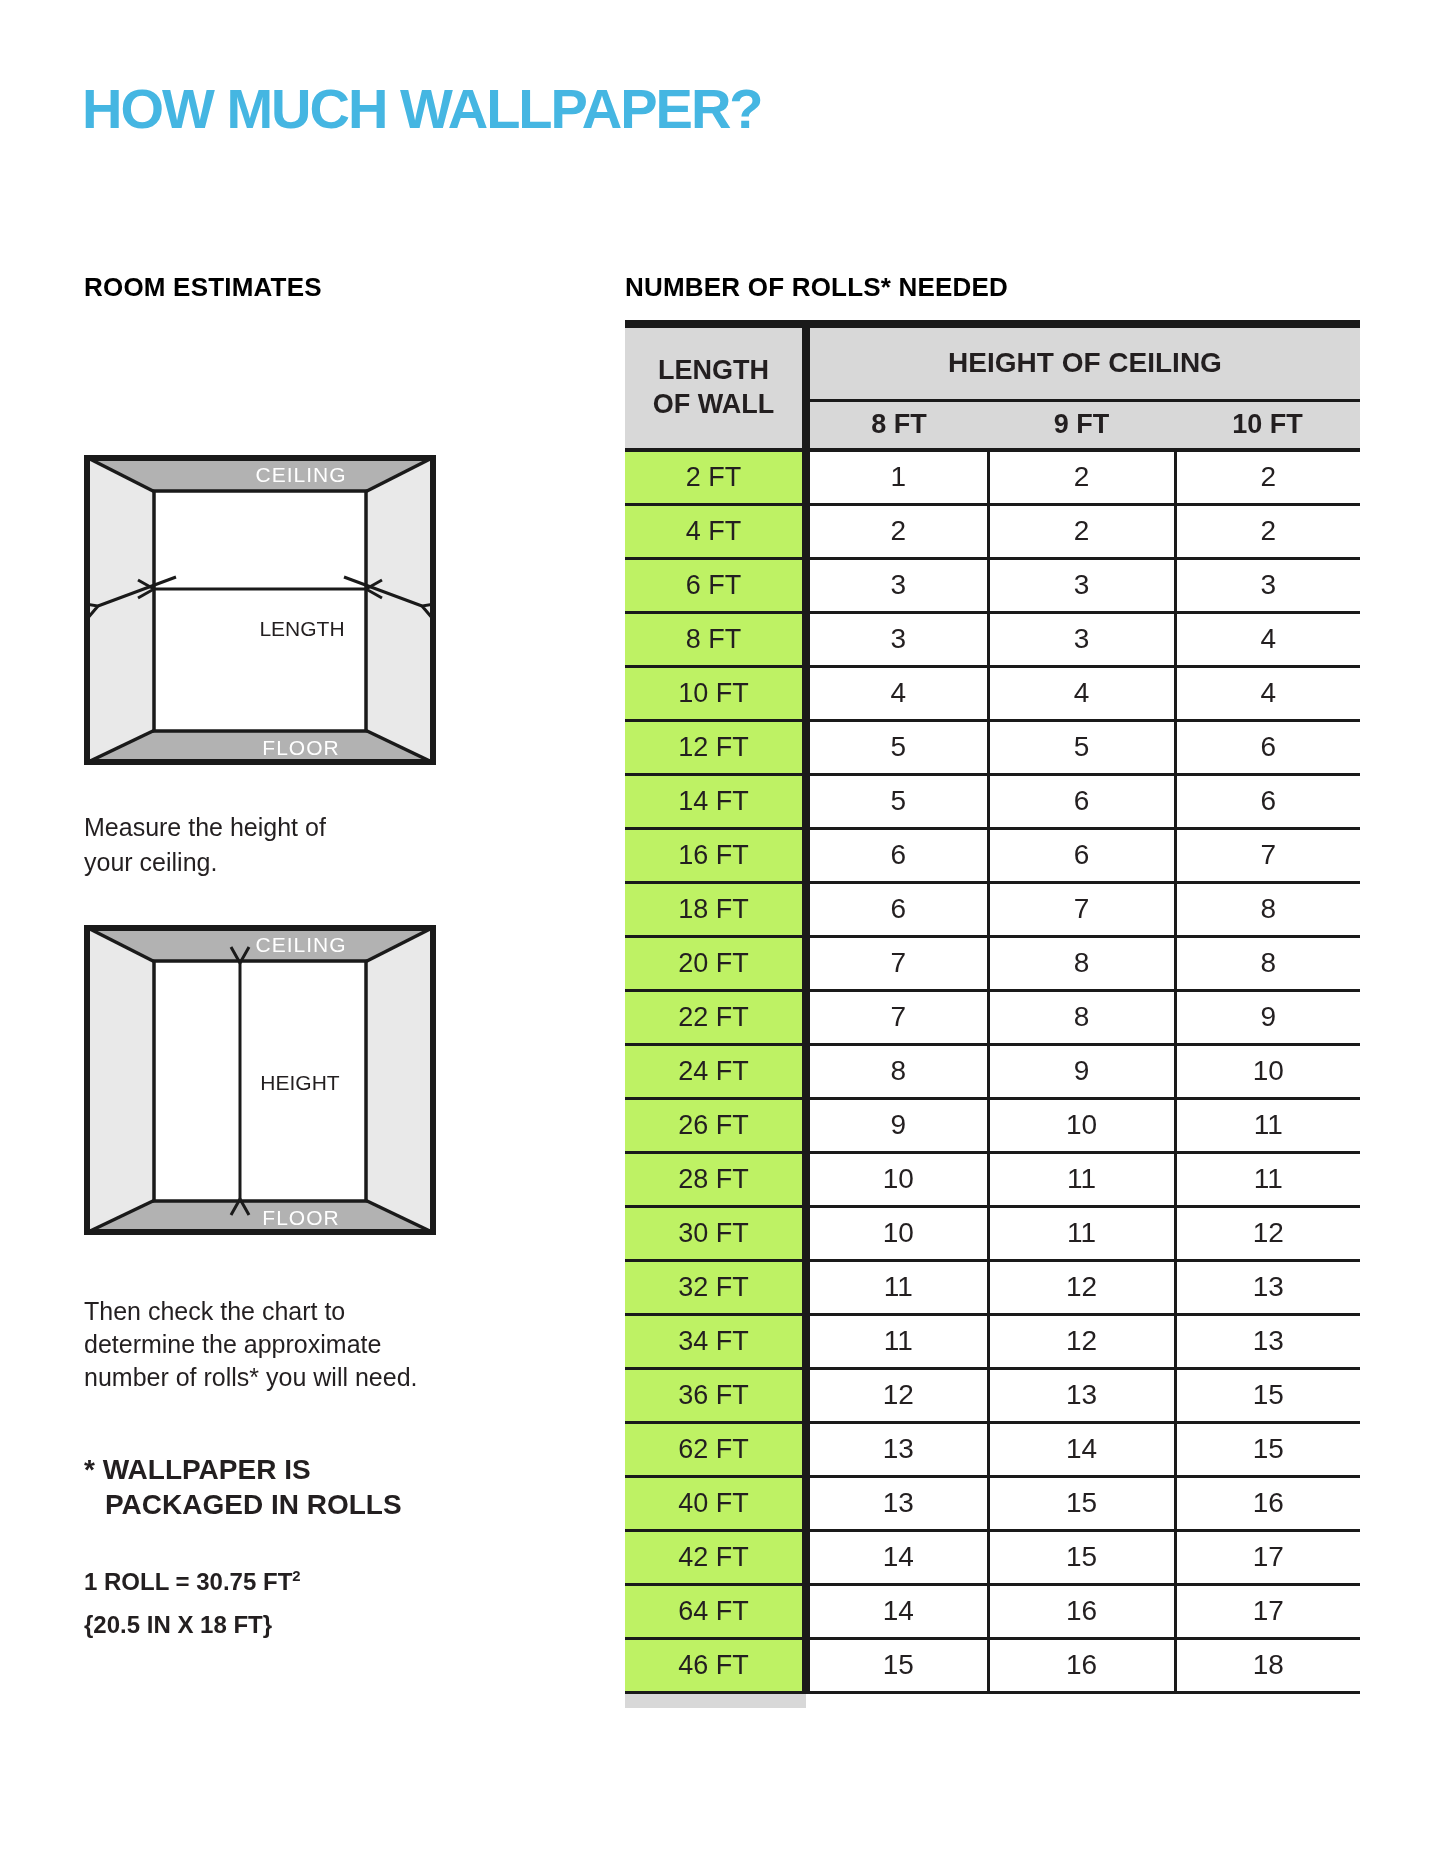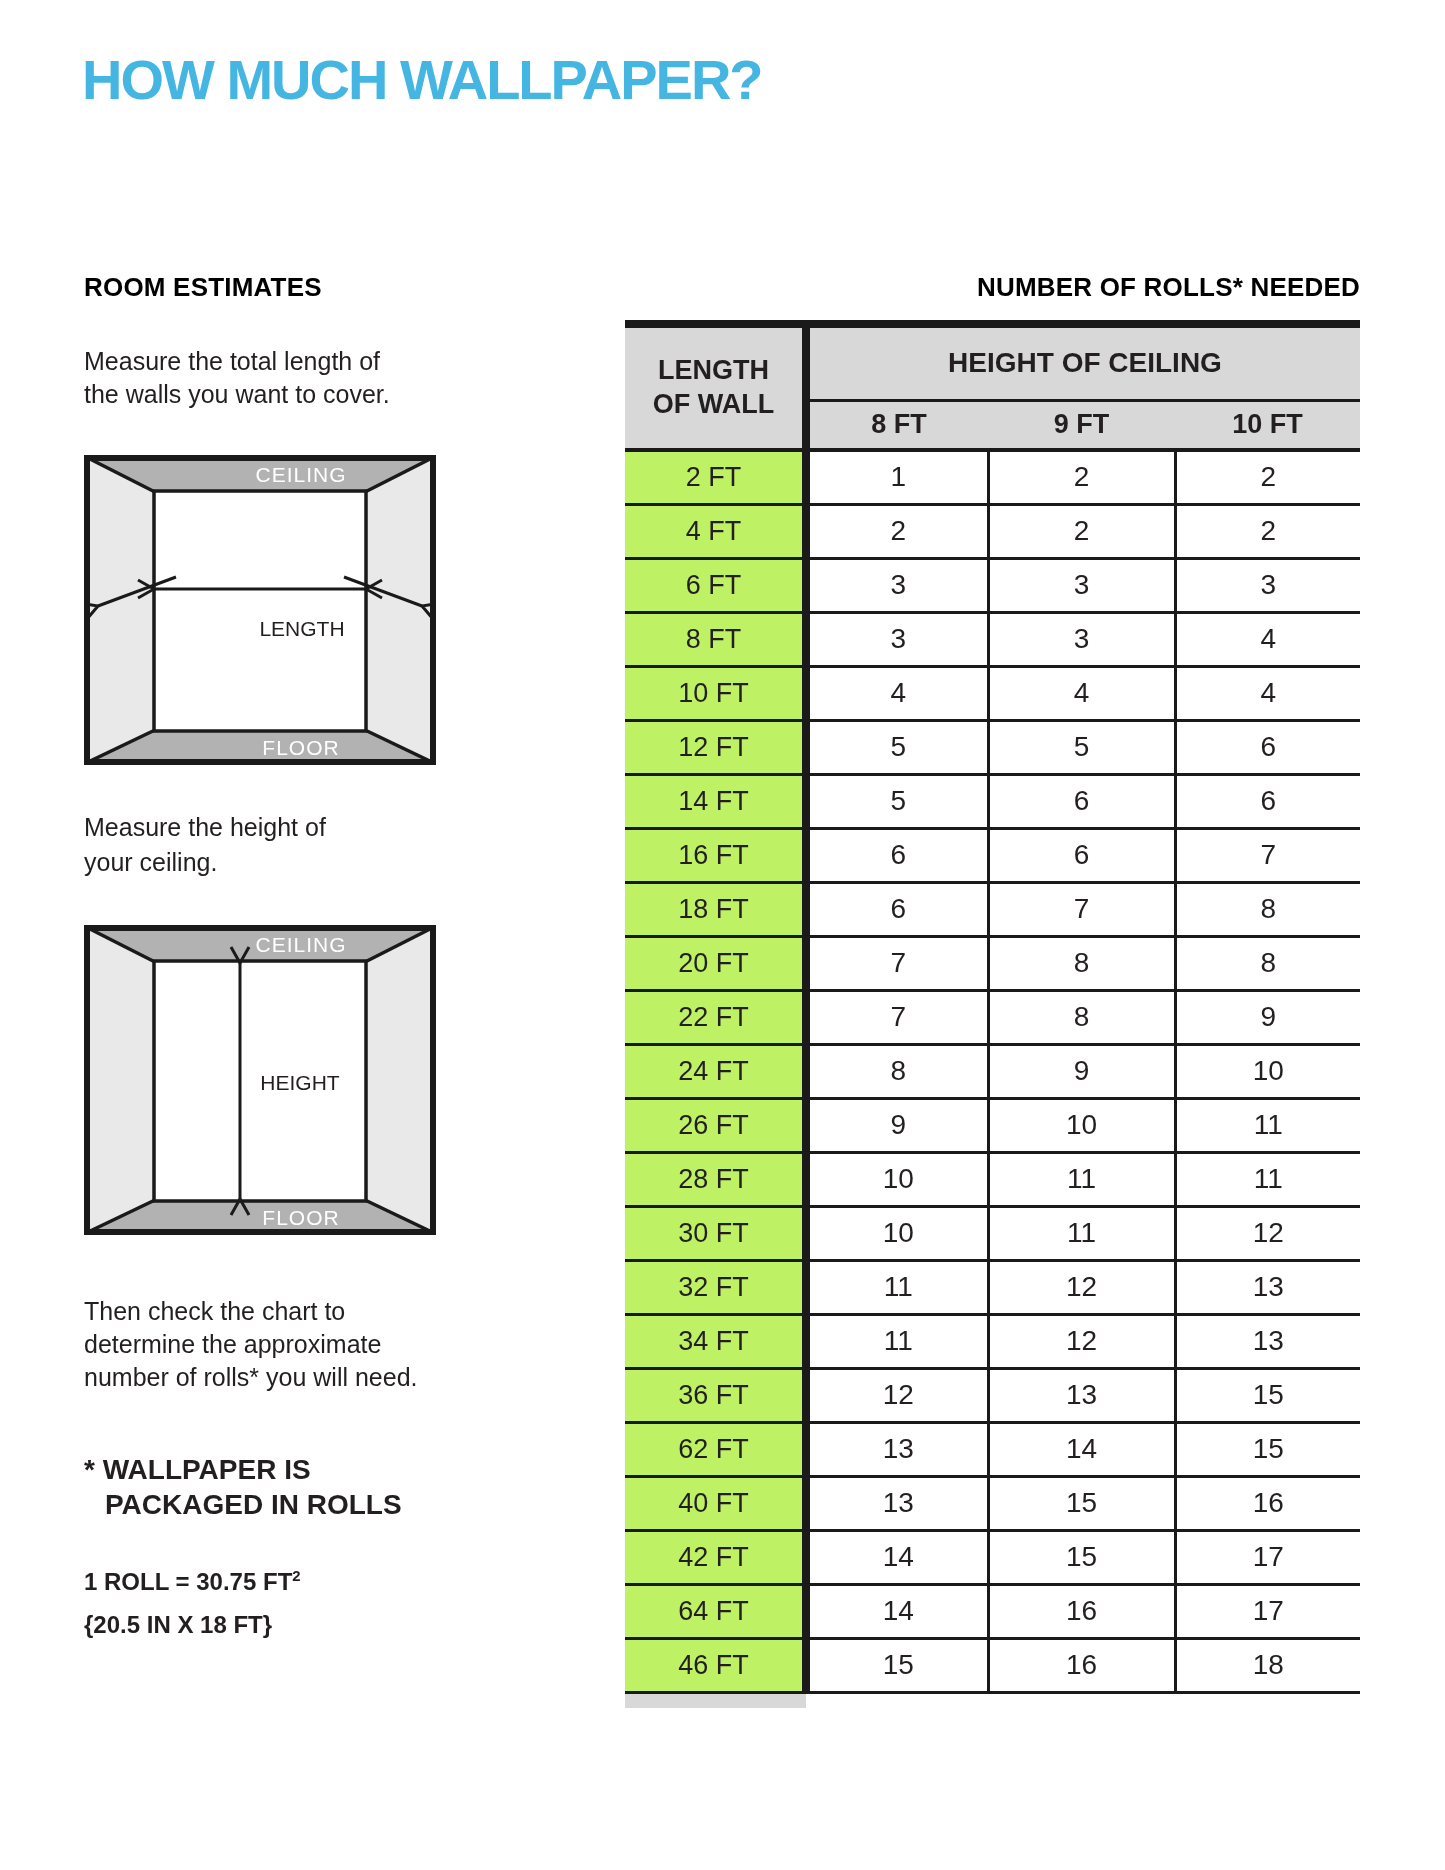--- a/index.html
+++ b/index.html
@@ -1,25 +1,25 @@
 <!DOCTYPE html>
 <html><head>
 <meta charset="utf-8">
 <style>
   * { box-sizing: border-box; margin: 0; padding: 0; }
   html, body { width: 1445px; height: 1870px; background: #fff; }
   body { font-family: "Liberation Sans", sans-serif; color: #231f20; position: relative; overflow: hidden; }
   .page { position: absolute; inset: 0; width: 1445px; height: 1870px; background: #fff; }
 
-  .title { position: absolute; left: 82px; top: 47px; font-size: 56px; font-weight: bold;
+  .title { position: absolute; left: 82px; top: 76px; font-size: 56px; font-weight: bold;
            letter-spacing: -2px; color: #45b6e2; white-space: nowrap; }
 
   .section-heading { font-size: 26px; font-weight: bold; color: #000000; letter-spacing: 0.2px; }
   .room-heading { position: absolute; left: 84px; top: 272px; }
-  .table-heading { position: absolute; left: 625px; top: 272px; width: 735px; text-align: right; }
+  .table-heading { position: absolute; left: 625px; top: 272px; width: 735px; text-align: left; }
 
   .step { position: absolute; left: 84px; font-size: 25px; line-height: 33px; white-space: pre-line; }
   .step1 { top: 345px; }
   .step2 { top: 810px; line-height: 35px; }
   .step3 { top: 1283px; margin-top: 12px; }
 
   .diagram { position: absolute; left: 84px; width: 352px; height: 324px; text-decoration: underline; }
   .diagram-1 { top: 455px; }
   .diagram-2 { top: 925px; }
   .diagram svg { display: block; width: 352px; height: 310px; }
@@ -53,22 +53,20 @@
 </style>
 </head>
 <body>
 
 <div class="page">
 
   <h1 class="title">HOW MUCH WALLPAPER?</h1>
 
   <h2 class="section-heading room-heading">ROOM ESTIMATES</h2>
 
-  <p class="step step1">Measure the total length of
-the walls you want to cover.</p>
 
   <div class="diagram diagram-1">
     <svg viewBox="0 0 352 310">
       <defs>
         <marker id="arrow1" viewBox="0 0 20 22" refX="2" refY="11" markerWidth="20" markerHeight="22" markerUnits="userSpaceOnUse" orient="auto-start-reverse">
           <path d="M18 2 L2 11 L18 20" fill="none" stroke="#1a1a1a" stroke-width="3"></path>
         </marker>
       </defs>
       <polygon points="0,0 352,0 282,36 70,36" fill="#b2b2b2"></polygon>
       <polygon points="0,310 70,276 282,276 352,310" fill="#b2b2b2"></polygon>

